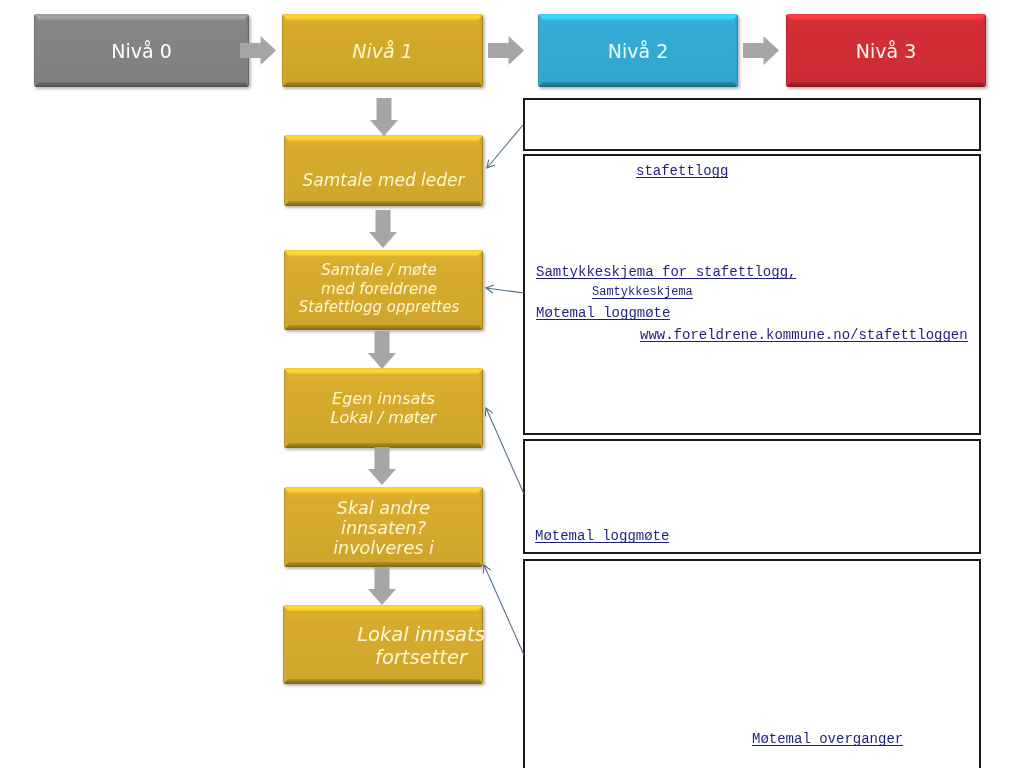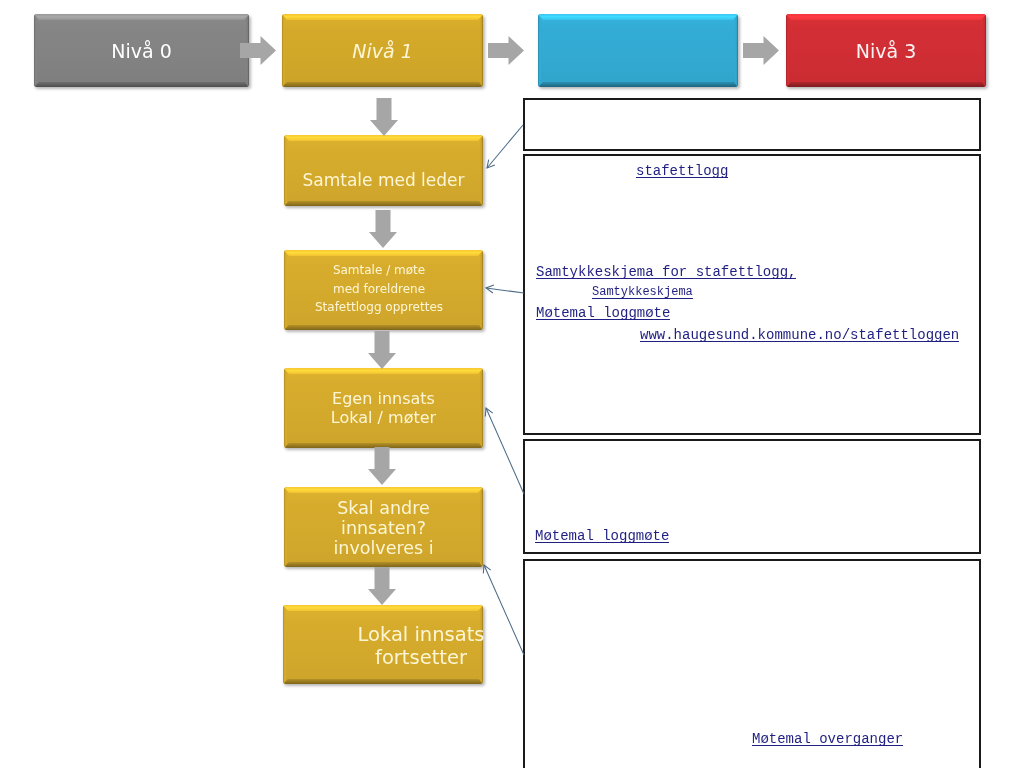--- a/index.html
+++ b/index.html
@@ -14,21 +14,21 @@
   .bev-top{left:0;right:0;top:0;height:6px;}
   .bev-bot{left:0;right:0;bottom:0;height:5px;}
   .bev-l{left:0;top:0;bottom:0;width:3px;}
   .bev-r{right:0;top:0;bottom:0;width:3px;}
 
   
   .cap{position:absolute;left:0;right:0;top:50%;transform:translateY(-50%);
        text-align:center;z-index:5;line-height:1.18;white-space:nowrap;}
 
   
-  .flowcap{position:absolute;text-align:center;white-space:nowrap;z-index:5;}
+  .flowcap{position:absolute;text-align:center;white-space:nowrap;z-index:5;font-style:italic;}
 
   
   .garrow{position:absolute;}
 
   
   .tbox{position:absolute;box-sizing:border-box;background:#ffffff;}
 
   
   .lnk{position:absolute;white-space:nowrap;z-index:6;
        font-family:Liberation Mono, monospace;
@@ -54,20 +54,21 @@
     <div class="bev bev-bot" style="background: linear-gradient(rgb(180, 144, 35), rgb(125, 100, 25)); clip-path: polygon(5px 0px, calc(100% - 4px) 0px, 100% 100%, 0px 100%);"></div>
     <div class="bev bev-l" style="background: linear-gradient(90deg, rgb(155, 124, 30) 0%, rgb(207, 165, 41) 30%, rgb(215, 172, 42) 100%); clip-path: polygon(0px 0px, 100% 5px, 100% calc(100% - 4px), 0px 100%);"></div>
     <div class="bev bev-r" style="background: linear-gradient(90deg, rgb(211, 169, 41) 0%, rgb(201, 160, 39) 55%, rgb(146, 117, 29) 100%); clip-path: polygon(0px 5px, 100% 0px, 100% 100%, 0px calc(100% - 4px));"></div>
     <div class="cap" style="color: rgb(253, 246, 213); font-size: 19px; font-style: italic;">Nivå 1</div>
   </div>
   <div class="box3d" style="left: 538px; top: 14px; width: 200px; height: 73px; background: linear-gradient(rgb(53, 179, 222) 0%, rgb(51, 172, 213) 20%, rgb(50, 169, 209) 62%, rgb(49, 164, 203) 100%); box-shadow: rgba(0, 0, 0, 0.28) 1.5px 2px 3px;">
     <div class="bev bev-top" style="background: linear-gradient(rgb(59, 198, 245) 0%, rgb(65, 220, 255) 45%, rgb(57, 193, 238) 100%); clip-path: polygon(0px 0px, 100% 0px, calc(100% - 5px) 100%, 5px 100%);"></div>
     <div class="bev bev-bot" style="background: linear-gradient(rgb(43, 145, 180), rgb(30, 101, 125)); clip-path: polygon(5px 0px, calc(100% - 4px) 0px, 100% 100%, 0px 100%);"></div>
     <div class="bev bev-l" style="background: linear-gradient(90deg, rgb(37, 125, 155) 0%, rgb(50, 167, 207) 30%, rgb(52, 174, 215) 100%); clip-path: polygon(0px 0px, 100% 5px, 100% calc(100% - 4px), 0px 100%);"></div>
     <div class="bev bev-r" style="background: linear-gradient(90deg, rgb(51, 171, 211) 0%, rgb(48, 162, 201) 55%, rgb(35, 118, 146) 100%); clip-path: polygon(0px 5px, 100% 0px, 100% 100%, 0px calc(100% - 4px));"></div>
+    <div class="cap" style="color: rgb(244, 251, 254); font-size: 19px;">Nivå 2</div>
   </div>
   <div class="box3d" style="left: 786px; top: 14px; width: 200px; height: 73px; background: linear-gradient(rgb(219, 48, 55) 0%, rgb(211, 46, 53) 20%, rgb(207, 45, 52) 62%, rgb(201, 44, 50) 100%); box-shadow: rgba(0, 0, 0, 0.28) 1.5px 2px 3px;">
     <div class="bev bev-top" style="background: linear-gradient(rgb(242, 53, 61) 0%, rgb(255, 59, 68) 45%, rgb(236, 51, 59) 100%); clip-path: polygon(0px 0px, 100% 0px, calc(100% - 5px) 100%, 5px 100%);"></div>
     <div class="bev bev-bot" style="background: linear-gradient(rgb(178, 39, 45), rgb(124, 27, 31)); clip-path: polygon(5px 0px, calc(100% - 4px) 0px, 100% 100%, 0px 100%);"></div>
     <div class="bev bev-l" style="background: linear-gradient(90deg, rgb(153, 33, 38) 0%, rgb(205, 45, 51) 30%, rgb(213, 46, 54) 100%); clip-path: polygon(0px 0px, 100% 5px, 100% calc(100% - 4px), 0px 100%);"></div>
     <div class="bev bev-r" style="background: linear-gradient(90deg, rgb(209, 45, 53) 0%, rgb(199, 43, 50) 55%, rgb(145, 31, 36) 100%); clip-path: polygon(0px 5px, 100% 0px, 100% 100%, 0px calc(100% - 4px));"></div>
     <div class="cap" style="color: rgb(253, 243, 242); font-size: 19px;">Nivå 3</div>
   </div>
 
   <svg class="garrow" viewBox="0 0 36 29" width="36" height="29" style="left: 240px; top: 36px;">
@@ -89,21 +90,21 @@
   <div class="flowcap" style="left: 284px; width: 199px; color: rgb(253, 246, 213); font-size: 17px; line-height: 22px; top: 169px;">
     <div>Samtale med leder</div>
   </div>
 
   <div class="box3d" style="left: 284px; top: 250px; width: 199px; height: 80px; background: linear-gradient(rgb(224, 179, 47) 0%, rgb(215, 172, 45) 20%, rgb(211, 169, 44) 62%, rgb(205, 164, 43) 100%); box-shadow: rgba(0, 0, 0, 0.28) 1.5px 2px 3px;">
     <div class="bev bev-top" style="background: linear-gradient(rgb(247, 198, 51) 0%, rgb(255, 220, 57) 45%, rgb(241, 193, 50) 100%); clip-path: polygon(0px 0px, 100% 0px, calc(100% - 5px) 100%, 5px 100%);"></div>
     <div class="bev bev-bot" style="background: linear-gradient(rgb(181, 145, 38), rgb(127, 101, 26)); clip-path: polygon(5px 0px, calc(100% - 4px) 0px, 100% 100%, 0px 100%);"></div>
     <div class="bev bev-l" style="background: linear-gradient(90deg, rgb(156, 125, 33) 0%, rgb(209, 167, 44) 30%, rgb(217, 174, 45) 100%); clip-path: polygon(0px 0px, 100% 5px, 100% calc(100% - 4px), 0px 100%);"></div>
     <div class="bev bev-r" style="background: linear-gradient(90deg, rgb(213, 171, 44) 0%, rgb(203, 162, 42) 55%, rgb(148, 118, 31) 100%); clip-path: polygon(0px 5px, 100% 0px, 100% 100%, 0px calc(100% - 4px));"></div>
   </div>
-  <div class="flowcap" style="left: 284px; width: 190px; color: rgb(253, 246, 213); font-size: 12px; line-height: 18.8px; top: 260.8px;">
+  <div class="flowcap" style="left: 284px; width: 190px; color: rgb(253, 246, 213); font-size: 15px; line-height: 18.8px; top: 260.8px;">
     <div>Samtale / møte</div>
     <div>med foreldrene</div>
     <div>Stafettlogg opprettes</div>
   </div>
 
   <div class="box3d" style="left: 284px; top: 368px; width: 199px; height: 80px; background: linear-gradient(rgb(224, 179, 47) 0%, rgb(215, 172, 45) 20%, rgb(211, 169, 44) 62%, rgb(205, 164, 43) 100%); box-shadow: rgba(0, 0, 0, 0.28) 1.5px 2px 3px;">
     <div class="bev bev-top" style="background: linear-gradient(rgb(247, 198, 51) 0%, rgb(255, 220, 57) 45%, rgb(241, 193, 50) 100%); clip-path: polygon(0px 0px, 100% 0px, calc(100% - 5px) 100%, 5px 100%);"></div>
     <div class="bev bev-bot" style="background: linear-gradient(rgb(181, 145, 38), rgb(127, 101, 26)); clip-path: polygon(5px 0px, calc(100% - 4px) 0px, 100% 100%, 0px 100%);"></div>
     <div class="bev bev-l" style="background: linear-gradient(90deg, rgb(156, 125, 33) 0%, rgb(209, 167, 44) 30%, rgb(217, 174, 45) 100%); clip-path: polygon(0px 0px, 100% 5px, 100% calc(100% - 4px), 0px 100%);"></div>
     <div class="bev bev-r" style="background: linear-gradient(90deg, rgb(213, 171, 44) 0%, rgb(203, 162, 42) 55%, rgb(148, 118, 31) 100%); clip-path: polygon(0px 5px, 100% 0px, 100% 100%, 0px calc(100% - 4px));"></div>
@@ -152,21 +153,21 @@
     <path d="M6.5 0 L21.5 0 L21.5 22 L28 22 L14 38 L0 22 L6.5 22 Z" fill="#a6a6a6"></path>
     </svg>
 
   <div class="tbox" style="left: 523px; top: 98px; width: 458px; height: 53px; border: 2px solid rgb(26, 26, 26);"></div>
 
   <div class="tbox" style="left: 523px; top: 154px; width: 458px; height: 281px; border: 2px solid rgb(26, 26, 26);"></div>
   <a class="lnk" style="left: 636px; top: 166px; font-size: 14px; line-height: 11px; color: rgb(32, 31, 130);">stafettlogg</a>
   <a class="lnk" style="left: 536px; top: 267px; font-size: 14px; line-height: 11px; color: rgb(32, 31, 130);">Samtykkeskjema for stafettlogg,</a>
   <a class="lnk" style="left: 548px; top: 287px; font-size: 12px; line-height: 11px; color: rgb(32, 31, 130); margin-left: 44px;">Samtykkeskjema</a>
   <a class="lnk" style="left: 536px; top: 308px; font-size: 14px; line-height: 11px; color: rgb(32, 31, 130);">Møtemal loggmøte</a>
-  <a class="lnk" style="left: 640px; top: 330px; font-size: 14px; line-height: 11px; color: rgb(32, 31, 130);">www.haugesund.kommune.no/stafettloggen</a>
+  <a class="lnk" style="left: 640px; top: 330px; font-size: 14px; line-height: 11px; color: rgb(32, 31, 130);">www.foreldrene.kommune.no/stafettloggen</a>
 
   <div class="tbox" style="left: 523px; top: 439px; width: 458px; height: 115px; border: 2px solid rgb(26, 26, 26);"></div>
   <a class="lnk" style="left: 535px; top: 531px; font-size: 14px; line-height: 11px; color: rgb(32, 31, 130);">Møtemal loggmøte</a>
 
   <div class="tbox" style="left: 523px; top: 559px; width: 458px; height: 224px; border: 2px solid rgb(26, 26, 26);"></div>
   <a class="lnk" style="left: 752px; top: 734px; font-size: 14px; line-height: 11px; color: rgb(32, 31, 130);">Møtemal overganger</a>
 
   <svg class="conn" id="conn-layer" width="1024" height="768">
       <line x1="523" y1="125" x2="487" y2="168" stroke="#4a6a85" stroke-width="1.05"></line>
       <path d="M488.6638682441431 159.66444108255888 L487 168 L494.91312282015474 164.8963751461965" fill="none" stroke="#4a6a85" stroke-width="1.05"></path>

